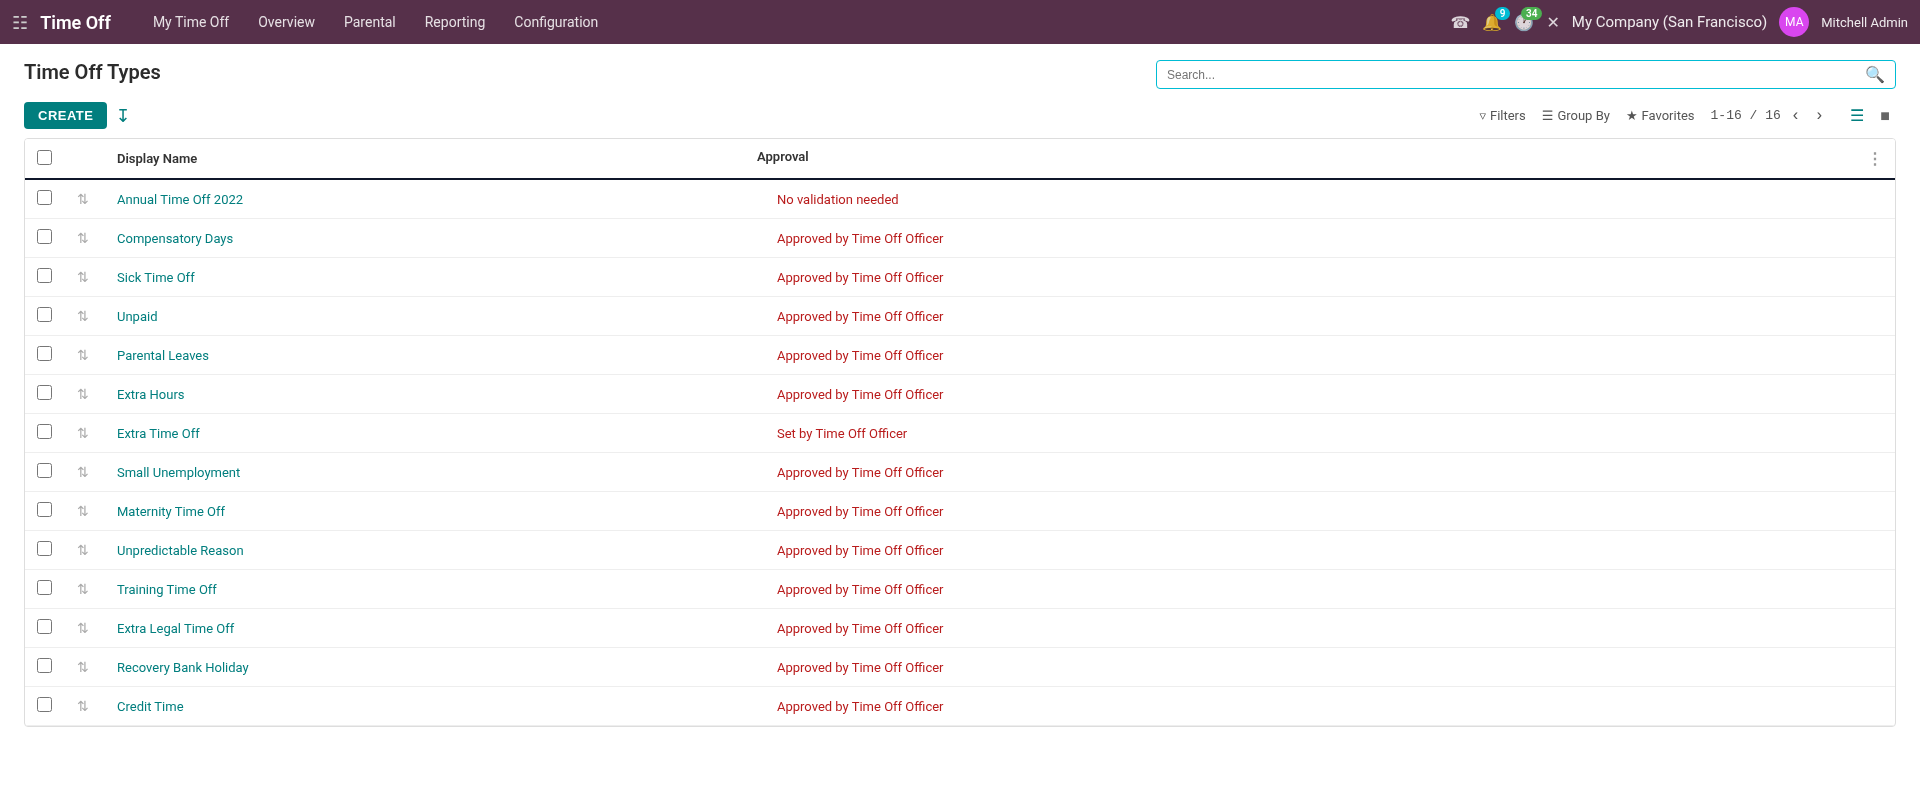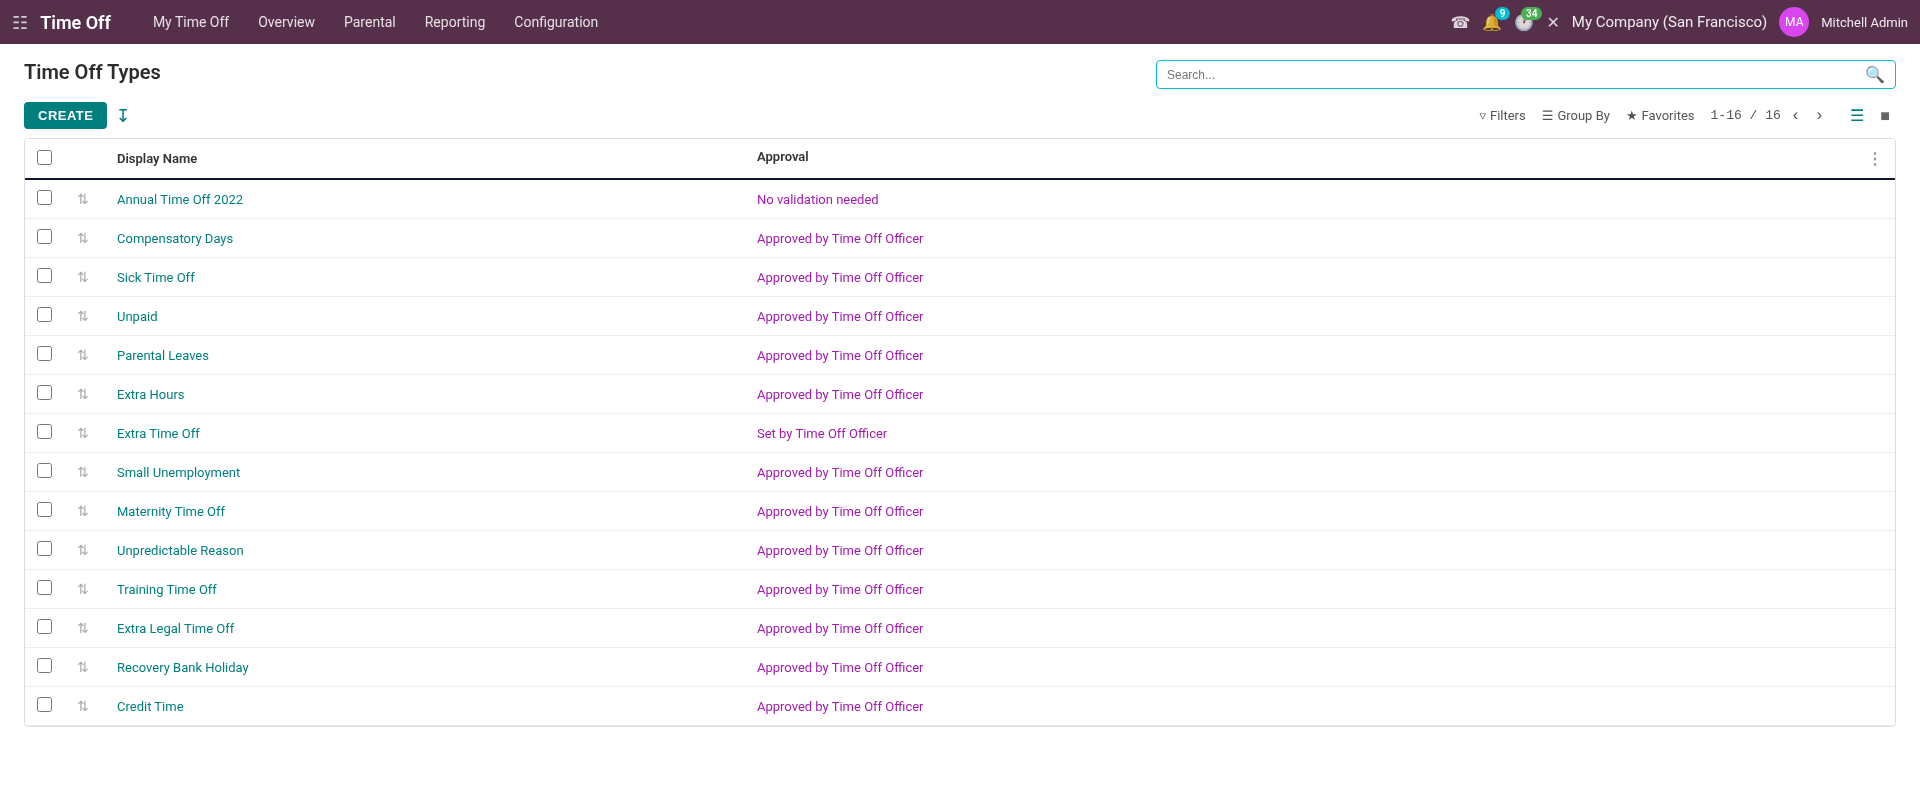--- a/index.html
+++ b/index.html
@@ -62,21 +62,21 @@
     thead tr { border-bottom: 2px solid #0f172a; background: #fff; }
     thead th { padding: 10px 12px; text-align: left; font-weight: 600; font-size: 13px; color: #333; }
     tbody tr { border-bottom: 1px solid #eee; }
     tbody td { padding: 10px 12px; font-size: 13px; color: #333; }
     .col-check { width: 40px; }
     .col-drag { width: 40px; }
     .col-name { width: 640px; }
 
     .drag-handle { color: #aaa; font-size: 14px; cursor: grab; }
     .row-link { color: #017e7e; cursor: pointer; }
-    .approval-text { color: #a21caf; }
+    .approval-text { color: #b91c1c; margin-left: 20px; }
 
     .header-more { color: #999; cursor: pointer; font-size: 16px; float: right; }
 
     input[type="checkbox"] { width: 15px; height: 15px; cursor: pointer; }
   </style>
 </head>
 <body>
 
 <nav class="topbar">
   <span class="topbar-grid-icon">☷</span>

